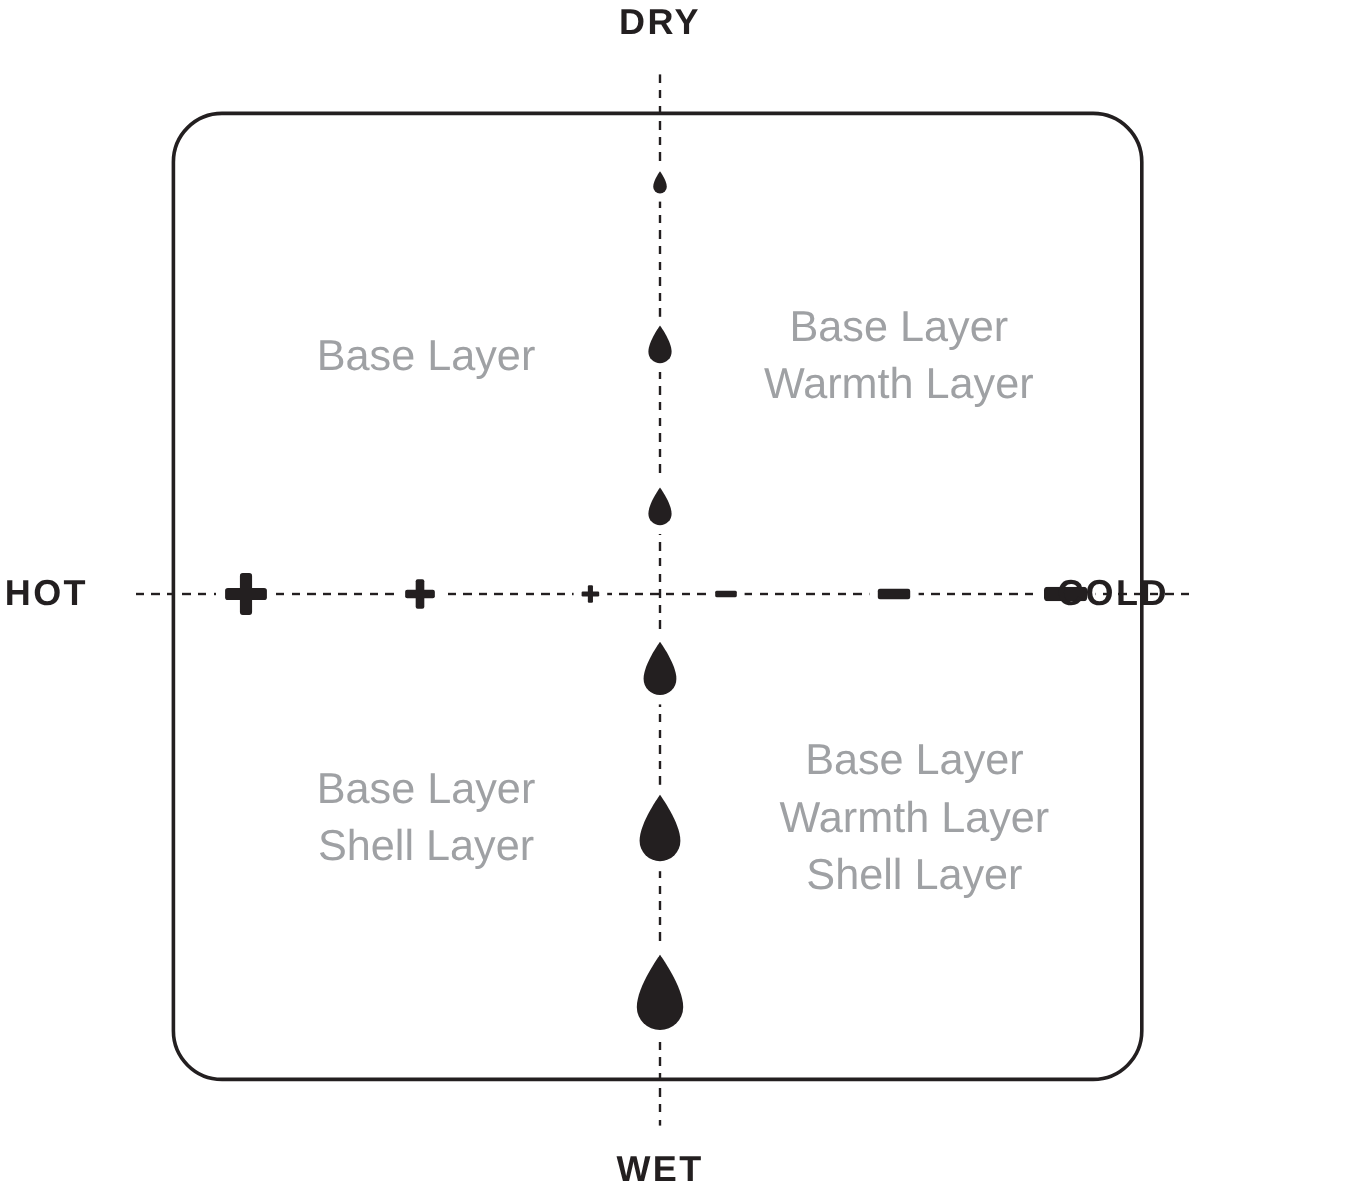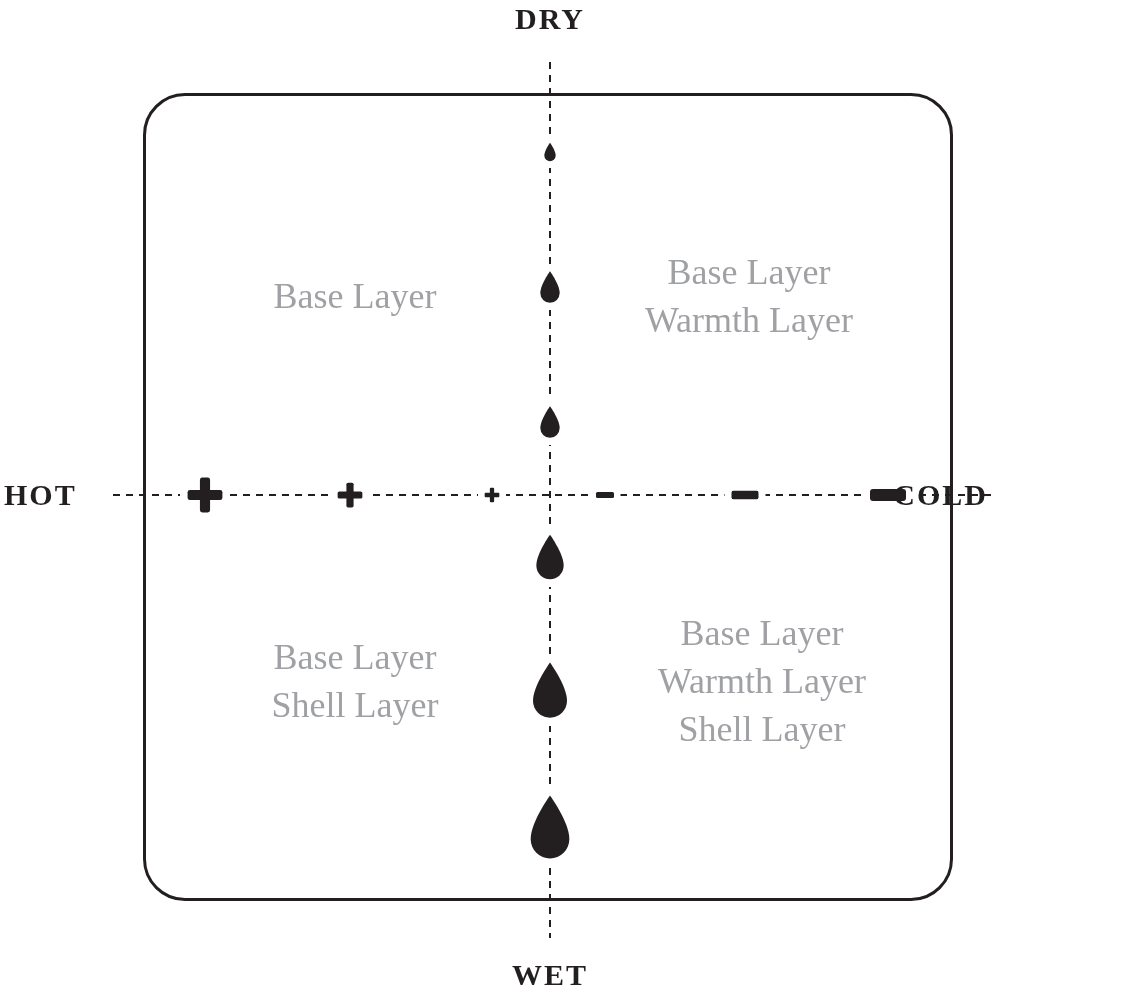--- a/index.html
+++ b/index.html
@@ -2,21 +2,21 @@
 <html><head>
 <meta charset="utf-8">
 <style>
   * { margin: 0; padding: 0; box-sizing: border-box; }
   html, body { background: #ffffff; }
   body {
     font-family: "Liberation Sans", sans-serif;
     width: 1122px; height: 994px;
     position: relative; overflow: hidden;
   }
-  .stage { position: absolute; inset: 0; width: 990px; height: 994px; font-family: Liberation Serif, serif; }
+  .stage { position: absolute; inset: 0; width: 990px; height: 994px; }
 
   
   .frame {
     position: absolute;
     left: 143px; top: 93px;
     width: 810px; height: 808px;
     border: 3px solid #231f20;
     border-radius: 42px;
   }
 
@@ -42,21 +42,21 @@
     color: #231f20;
     font-size: 30px;
     font-weight: bold;
     letter-spacing: 2px;
     z-index: 3;
     white-space: nowrap;
   }
   .axis-label.top    { left: 550px; top: 2px;  transform: translateX(-50%); }
   .axis-label.bottom { left: 550px; top: 958px; transform: translateX(-50%); text-align: right; }
   .axis-label.left   { left: 4px;   top: 495px; transform: translateY(-50%); }
-  .axis-label.right  { right: 2px;  top: 495px; transform: translateY(-50%); }
+  .axis-label.right  { right: 16px;  top: 495px; transform: translateY(-50%); }
 
   
   .quadrant {
     position: absolute;
     transform: translate(-50%, -50%);
     color: #9fa1a4;
     font-size: 36px;
     line-height: 48px;
     text-align: center;
     z-index: 2;

